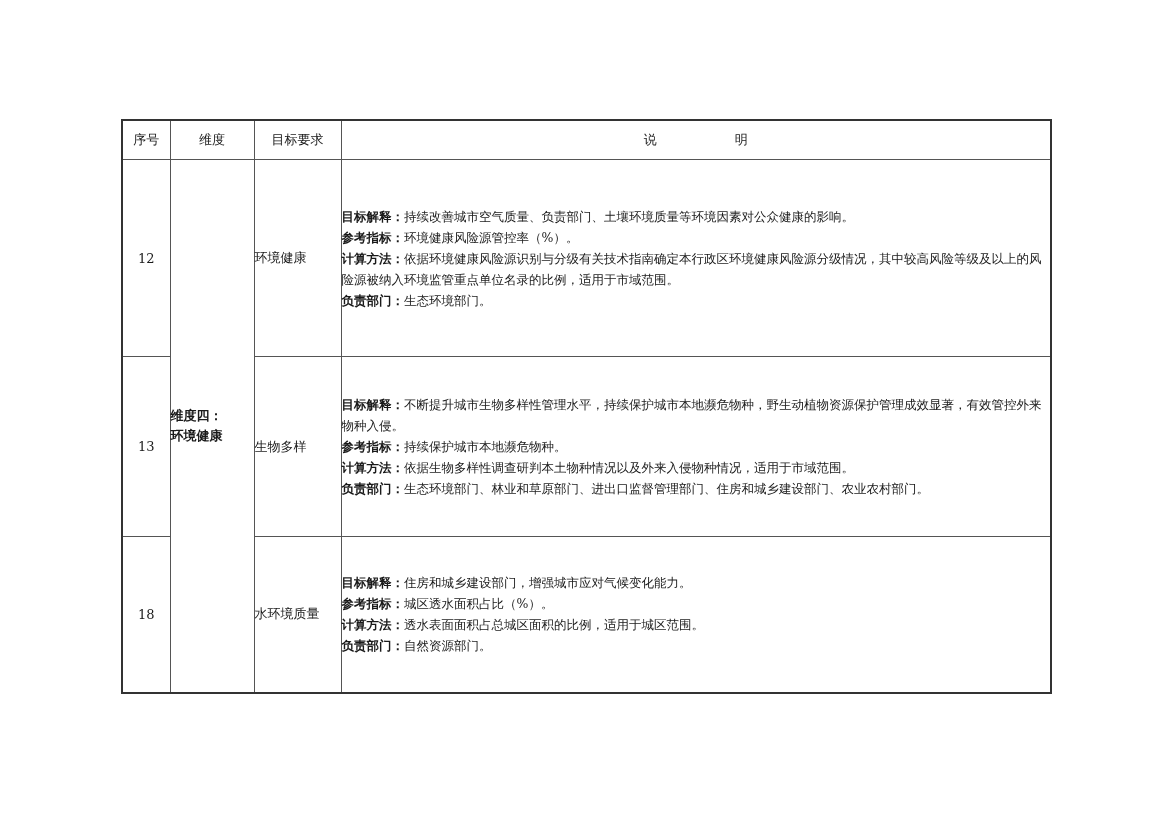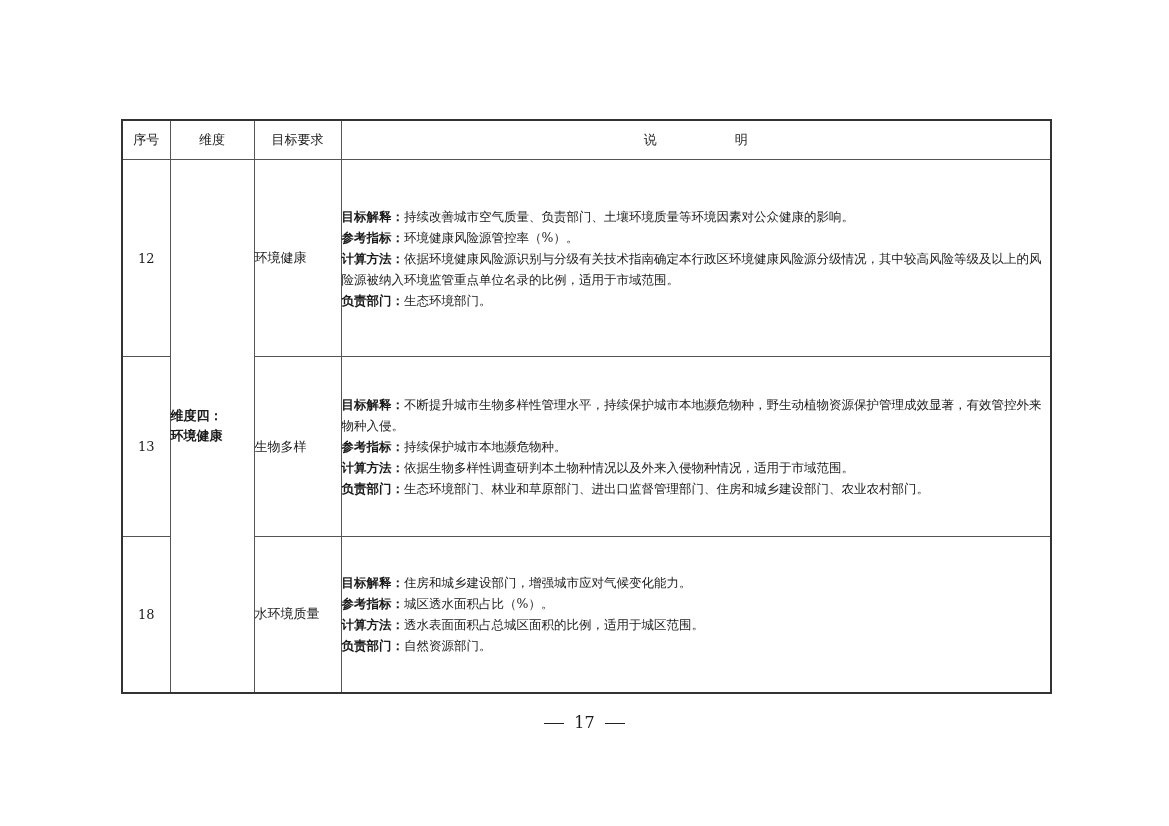--- a/index.html
+++ b/index.html
@@ -78,16 +78,13 @@
       <td class="desc">
         <div><span class="lbl">目标解释：</span><span>住房和城乡建设部门，增强城市应对气候变化能力。</span></div>
         <div><span class="lbl">参考指标：</span><span>城区透水面积占比（%）。</span></div>
         <div><span class="lbl">计算方法：</span><span>透水表面面积占总城区面积的比例，适用于城区范围。</span></div>
         <div><span class="lbl">负责部门：</span><span>自然资源部门。</span></div>
       </td>
     </tr>
   </tbody>
     </table>
 
-  <div class="footer">
-    <span class="dash"></span><span>17</span><span class="dash"></span>
-  </div>
 </div>
 
 </body></html>

